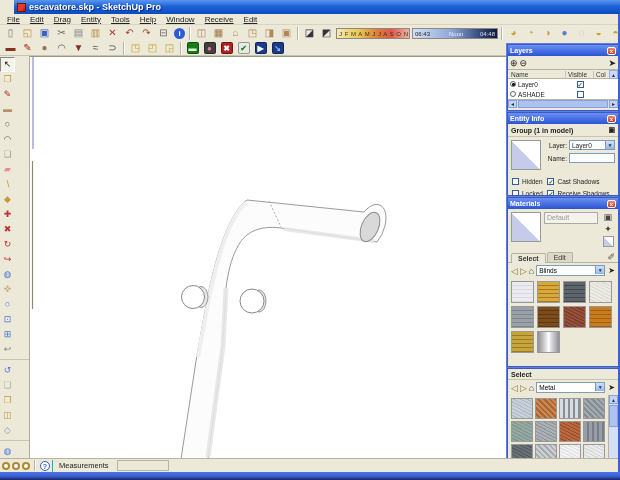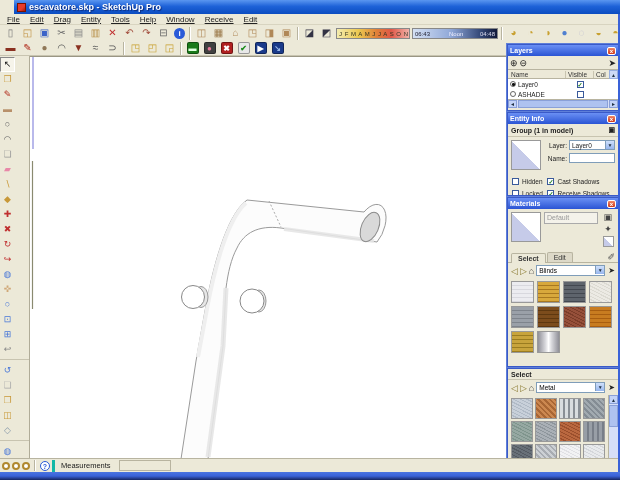--- a/index.html
+++ b/index.html
@@ -115,21 +115,21 @@
   .vs-track{flex:1;}
   .p-select2 .ptitle2{height:11px;display:flex;align-items:center;padding:0 3px;font-size:7px;font-weight:bold;color:#222;background:#ece9d8;border-bottom:1px solid #c8c4b0;}
   
   .statusbar{position:absolute;left:0;right:0;top:458px;height:14px;background:#ece9d8;display:flex;align-items:center;
     border-top:1px solid #b8b4a0;padding:0 2px;gap:2px;font-size:7.5px;color:#222;}
   .st-circle{width:8px;height:8px;border:2px solid #b08830;border-radius:50%;background:#fff;flex:0 0 auto;}
   .st-div{width:2px;height:11px;border-left:1px solid #b8b4a0;border-right:1px solid #fff;margin:0 2px;}
   .st-help{width:10px;height:10px;border-radius:50%;border:1px solid #2a5ad8;color:#2a5ad8;background:#fff;
     font-size:7px;font-weight:bold;text-align:center;line-height:9px;flex:0 0 auto;}
   .st-hint{flex:1;white-space:nowrap;overflow:hidden;}
-  .st-meas{padding:0 6px;border-left:3px solid #14b8a6;height:12px;display:flex;align-items:center;}
+  .st-meas{padding:0 6px;border-left:1px solid #14b8a6;height:12px;display:flex;align-items:center;}
   .st-valbox{width:52px;height:11px;background:#ece9d8;border:1px solid #b8b4a0;margin-right:4px;}
   
   .winedge{position:absolute;left:0;right:0;top:472px;height:8px;
     background:linear-gradient(180deg,#4a74e0 0%,#3a62d8 50%,#16255f 100%);}
   .rightedge{position:absolute;top:14px;right:0;width:2px;bottom:8px;background:#3a62d8;}
 </style>
 </head>
 <body>
 
 <div class="window">

